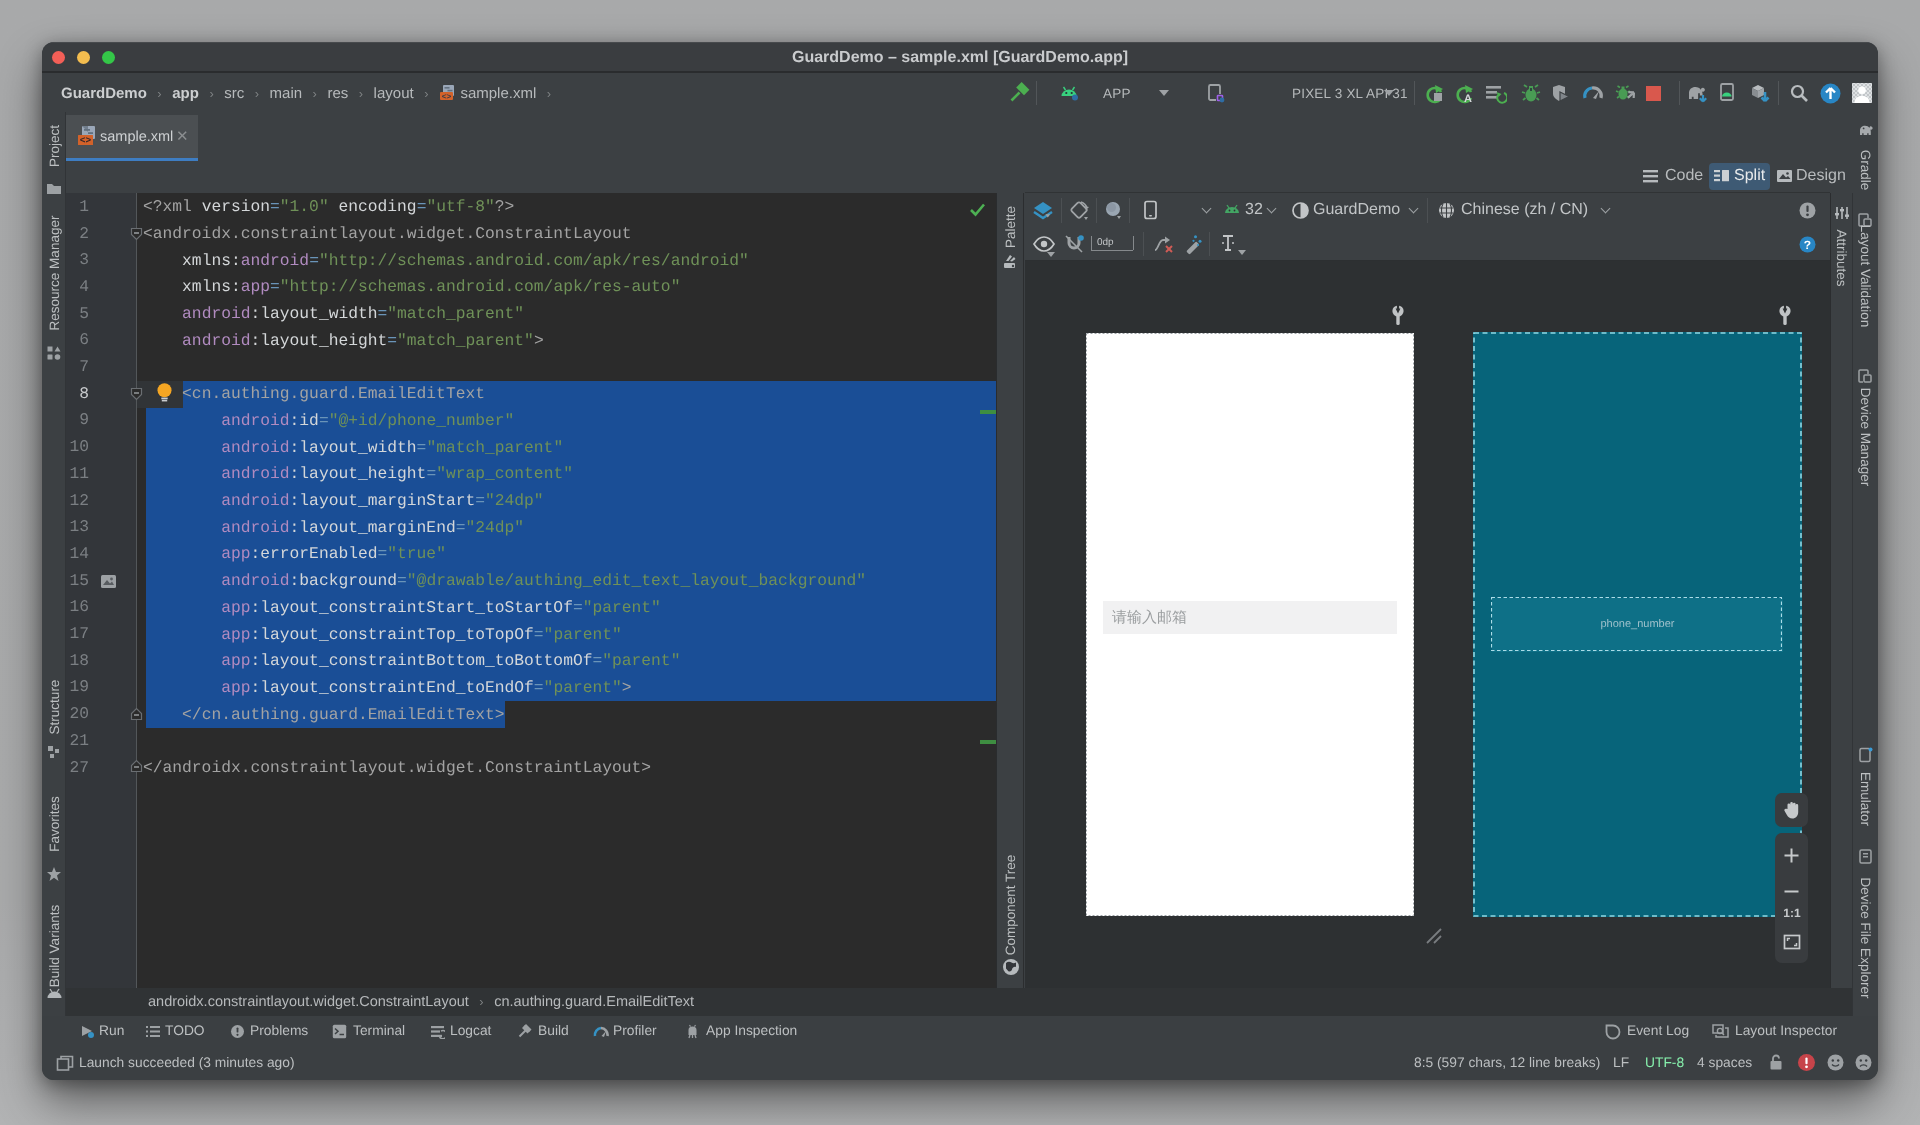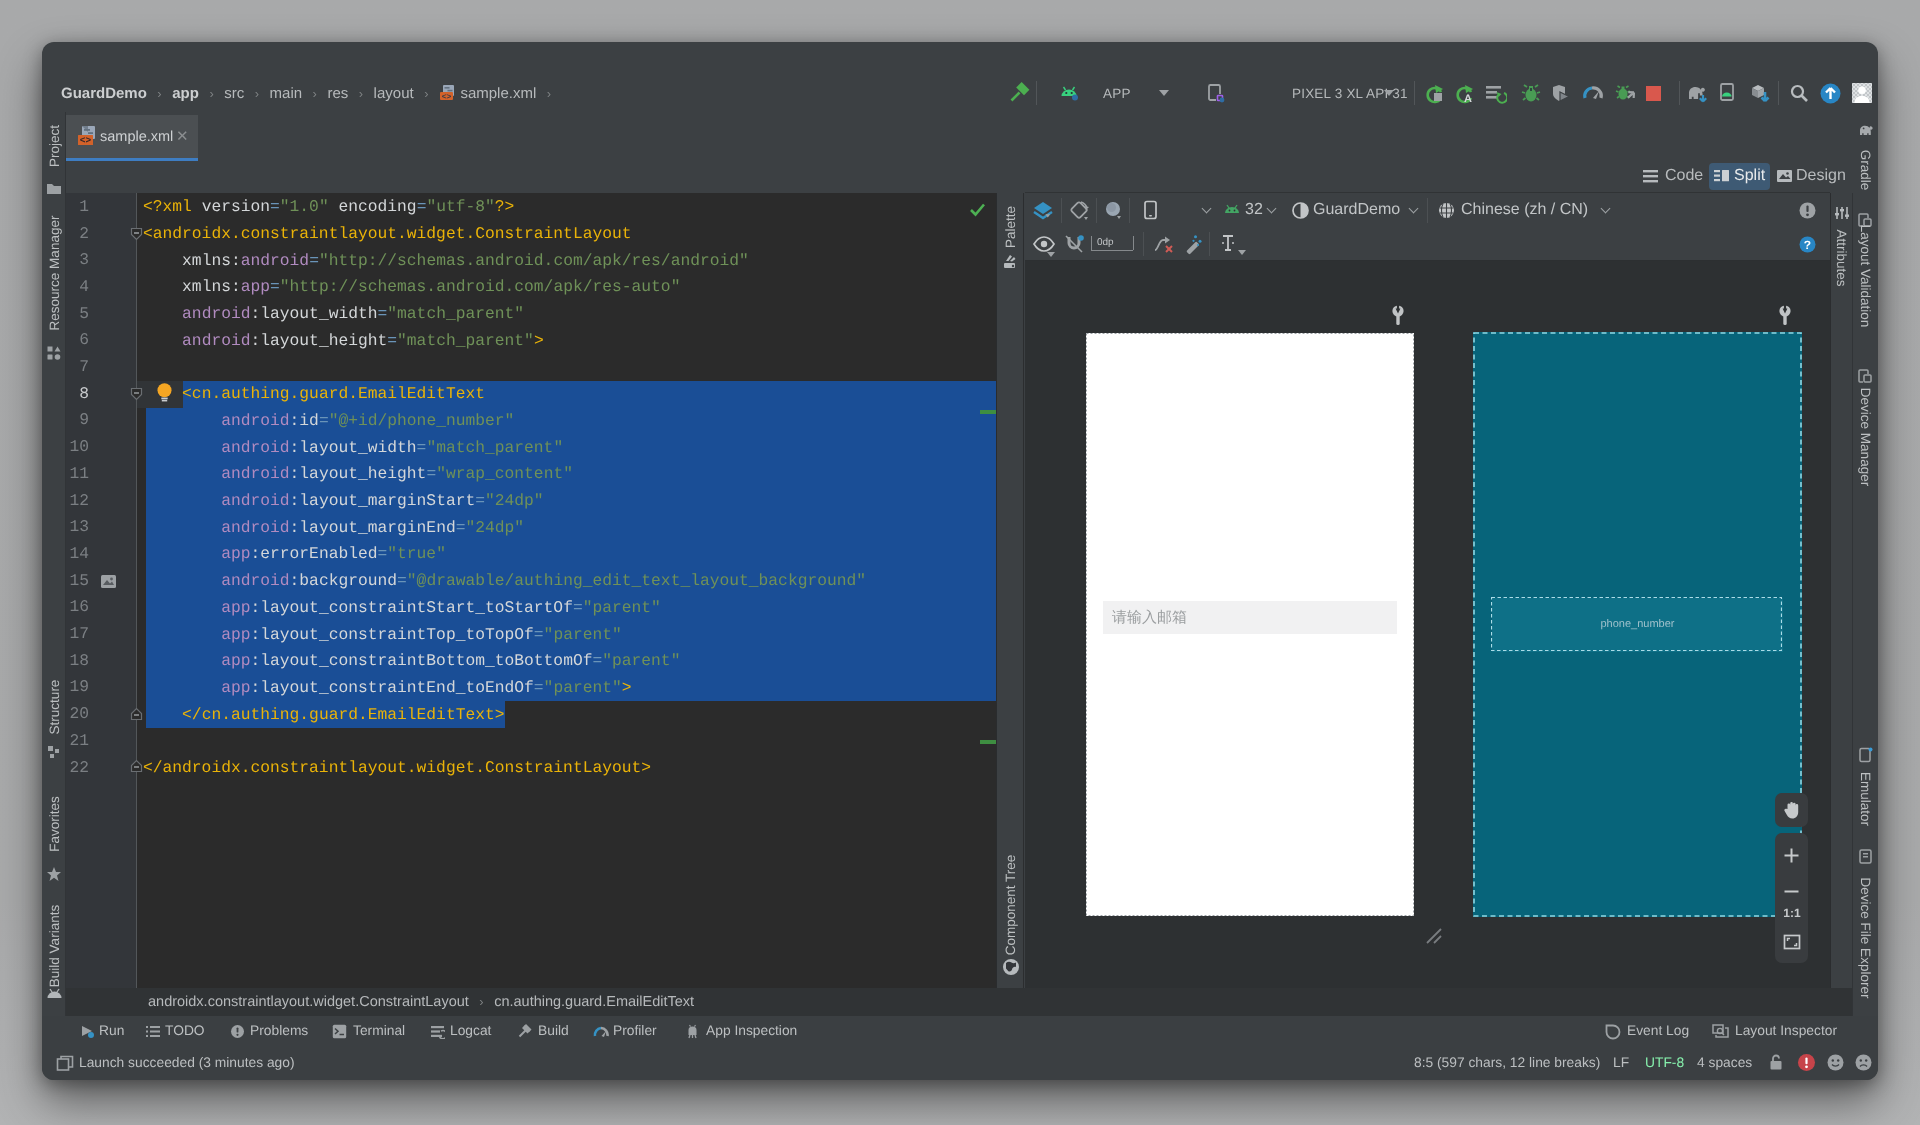--- a/index.html
+++ b/index.html
@@ -24,21 +24,21 @@
 #tabrow { position:absolute; left:24px; top:70px; width:1787px; height:81px; background:#3c4043; }
 #tab { position:absolute; left:0px; top:3px; width:132px; height:43px; background:#4b4f52; }
 #tabuline { position:absolute; left:0px; top:46px; width:132px; height:3px; background:#3e7dc2; }
 #tabtext { position:absolute; left:34px; top:0; height:43px; line-height:45px; color:#ced1d3; font-size:14.5px; }
 #tabx { position:absolute; left:110px; top:0; height:43px; line-height:44px; color:#8b8e90; font-size:15px; }
 
 #editor { position:absolute; left:24px; top:151px; width:930px; height:795px; background:#2b2b2b; overflow:hidden; }
 #gutter { position:absolute; left:0; top:0.8px; width:23px; height:795px; color:#7b7f83; font-family:"Liberation Mono",monospace; font-size:16.3px; line-height:26.7px; text-align:right; }
 .sel { position:absolute; background:#1a4e96; }
 #code { position:absolute; left:77px; top:1.3px; font-family:"Liberation Mono",monospace; font-size:16.3px; line-height:26.7px; white-space:pre; color:#d4d7d9; }
-.tg { color:#eab308; } 
+.tg { color:#a3a3a3; } 
 .ns { color:#b18bc0; } 
 .an { color:#d4d7d9; } 
 .eq { color:#6a94b8; } 
 .st { color:#6f9158; } 
 
 #palstrip { position:absolute; left:954px; top:151px; width:28px; height:795px; background:#3c4043; border-left:1px solid #2a2c2e; border-right:1px solid #2b2d2f; }
 #dtop { position:absolute; left:983px; top:70px; width:805px; height:81px; background:#3c4043; border-bottom:1px solid #303335; }
 #drowA { position:absolute; left:983px; top:151px; width:805px; height:35px; background:#3c4043; }
 #drowB { position:absolute; left:983px; top:186px; width:805px; height:33px; background:#3c4043; border-bottom:1px solid #2c2f31; }
 #canvas { position:absolute; left:983px; top:219px; width:805px; height:727px; background:#2d3032; }
@@ -60,20 +60,26 @@
 .chev { position:absolute; width:7px; height:7px; border-right:1.8px solid #9ea2a5; border-bottom:1.8px solid #9ea2a5; transform:rotate(45deg); }
 .ntext { position:absolute; color:#b5b8ba; font-size:13.5px; line-height:20px; white-space:nowrap; letter-spacing:0.2px; }
 .dtext { position:absolute; color:#c2c5c7; font-size:16px; line-height:20px; white-space:nowrap; }
 .btext { position:absolute; color:#bcbfc1; font-size:13.8px; line-height:30px; white-space:nowrap; }
 .gut8 { position:absolute; background:#33363a; }
 </style>
 </head>
 <body>
 <div id="win">
 
+  <div id="titlebar">
+    <div class="tl" style="left:9.5px; background:#f35f57;"></div>
+    <div class="tl" style="left:34.5px; background:#f4bd4f;"></div>
+    <div class="tl" style="left:59.5px; background:#34c748;"></div>
+    <div id="title">GuardDemo – sample.xml [GuardDemo.app]</div>
+  </div>
 
   <div id="navbar">
     <div id="navleft"><span class="crumb b">GuardDemo</span><span class="csep">›</span><span class="crumb b">app</span><span class="csep">›</span><span class="crumb">src</span><span class="csep">›</span><span class="crumb">main</span><span class="csep">›</span><span class="crumb">res</span><span class="csep">›</span><span class="crumb">layout</span><span class="csep">›</span><span style="display:inline-block;vertical-align:-3px;"><svg width="17" height="17" viewBox="0 0 17 17">
             <rect x="4" y="1" width="11" height="11" rx="1" fill="#9aa7b8"></rect>
             <rect x="5.5" y="3" width="5" height="1.6" fill="#62707f"></rect>
             <rect x="8.5" y="5.8" width="5" height="1.6" fill="#62707f"></rect>
             <rect x="1" y="8" width="13" height="8" rx="1" fill="#d2622a"></rect>
             <text x="7.5" y="14.6" font-size="8" font-weight="bold" fill="#30394a" text-anchor="middle" font-family="Liberation Mono">&lt;&gt;</text>
           </svg></span>&nbsp;<span class="crumb">sample.xml</span><span class="csep">›</span></div>
 
@@ -427,21 +433,21 @@
 <div>12</div>
 <div>13</div>
 <div>14</div>
 <div>15</div>
 <div>16</div>
 <div>17</div>
 <div>18</div>
 <div>19</div>
 <div>20</div>
 <div>21</div>
-<div>22</div>
+<div>27</div>
 </div>
     <div id="code"><div><span class="tg">&lt;?xml </span><span class="an">version</span><span class="eq">=</span><span class="st">"1.0"</span> <span class="an">encoding</span><span class="eq">=</span><span class="st">"utf-8"</span><span class="tg">?&gt;</span></div><div><span class="tg">&lt;androidx.constraintlayout.widget.ConstraintLayout</span></div><div>    <span class="an">xmlns:</span><span class="ns">android</span><span class="eq">=</span><span class="st">"http://schemas.android.com/apk/res/android"</span></div><div>    <span class="an">xmlns:</span><span class="ns">app</span><span class="eq">=</span><span class="st">"http://schemas.android.com/apk/res-auto"</span></div><div>    <span class="ns">android</span><span class="an">:layout_width</span><span class="eq">=</span><span class="st">"match_parent"</span></div><div>    <span class="ns">android</span><span class="an">:layout_height</span><span class="eq">=</span><span class="st">"match_parent"</span><span class="tg">&gt;</span></div><div>&nbsp;</div><div>    <span class="tg">&lt;cn.authing.guard.EmailEditText</span></div><div>        <span class="ns">android</span><span class="an">:id</span><span class="eq">=</span><span class="st">"@+id/phone_number"</span></div><div>        <span class="ns">android</span><span class="an">:layout_width</span><span class="eq">=</span><span class="st">"match_parent"</span></div><div>        <span class="ns">android</span><span class="an">:layout_height</span><span class="eq">=</span><span class="st">"wrap_content"</span></div><div>        <span class="ns">android</span><span class="an">:layout_marginStart</span><span class="eq">=</span><span class="st">"24dp"</span></div><div>        <span class="ns">android</span><span class="an">:layout_marginEnd</span><span class="eq">=</span><span class="st">"24dp"</span></div><div>        <span class="ns">app</span><span class="an">:errorEnabled</span><span class="eq">=</span><span class="st">"true"</span></div><div>        <span class="ns">android</span><span class="an">:background</span><span class="eq">=</span><span class="st">"@drawable/authing_edit_text_layout_background"</span></div><div>        <span class="ns">app</span><span class="an">:layout_constraintStart_toStartOf</span><span class="eq">=</span><span class="st">"parent"</span></div><div>        <span class="ns">app</span><span class="an">:layout_constraintTop_toTopOf</span><span class="eq">=</span><span class="st">"parent"</span></div><div>        <span class="ns">app</span><span class="an">:layout_constraintBottom_toBottomOf</span><span class="eq">=</span><span class="st">"parent"</span></div><div>        <span class="ns">app</span><span class="an">:layout_constraintEnd_toEndOf</span><span class="eq">=</span><span class="st">"parent"</span><span class="tg">&gt;</span></div><div>    <span class="tg">&lt;/cn.authing.guard.EmailEditText&gt;</span></div><div>&nbsp;</div><div><span class="tg">&lt;/androidx.constraintlayout.widget.ConstraintLayout&gt;</span></div></div>
   </div>
 
   <div id="palstrip"></div>
   <div id="dtop">
     <div class="icon" style="left:616px;top:55px;">
         <svg width="19" height="18" viewBox="0 0 19 18">
           <g fill="#b6babd">
             <rect x="2" y="3" width="15" height="2.4"></rect>

